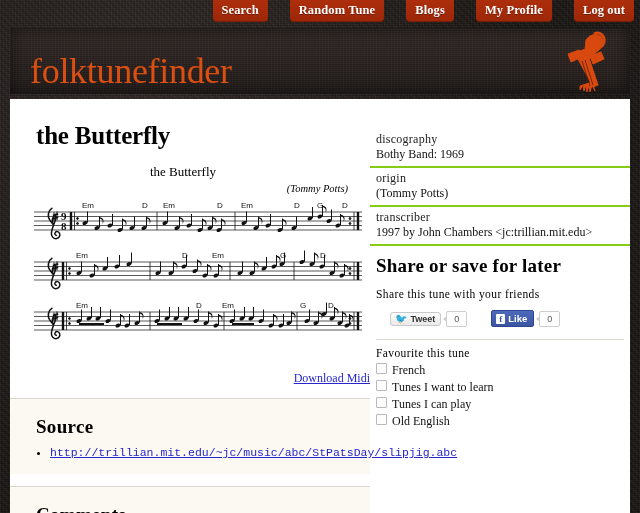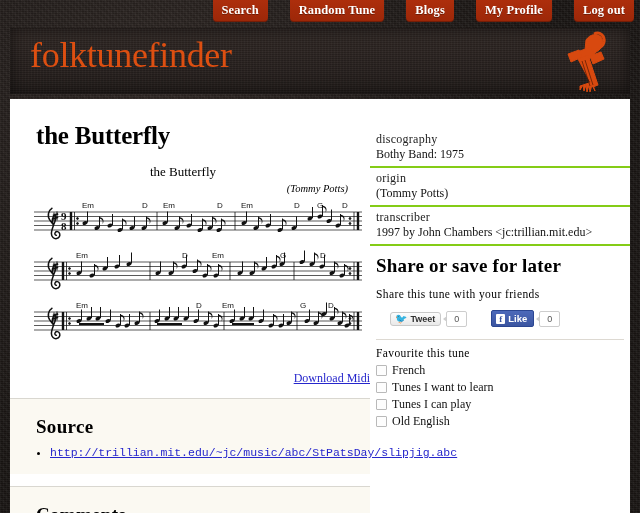--- a/index.html
+++ b/index.html
@@ -52,21 +52,21 @@
     left: 10px; top: 28px;
     width: 620px; height: 66px;
     background:
       repeating-linear-gradient(0deg, rgba(255,255,255,0.030) 0px, rgba(255,255,255,0.030) 1px, rgba(0,0,0,0.05) 1px, rgba(0,0,0,0.05) 2px),
       repeating-linear-gradient(90deg, rgba(255,255,255,0.020) 0px, rgba(255,255,255,0.020) 1px, rgba(0,0,0,0.05) 1px, rgba(0,0,0,0.05) 3px),
       linear-gradient(180deg, #302825 0%, #211b19 100%);
     box-shadow: inset 0 0 16px rgba(0,0,0,.55);
   }
   .logo {
     position: absolute;
-    left: 20px; top: 6px;
+    left: 20px; top: 22px;
     font-family: "Liberation Serif", serif;
     font-size: 36px;
     color: #dd4f11;
     letter-spacing: -0.3px;
   }
   .fiddle {
     position: absolute;
     right: 22px; top: 0px;
   }
 
@@ -196,21 +196,21 @@
   .count-bubble::before {
     content: "";
     position: absolute; left: -4px; top: 4px;
     width: 0; height: 0;
     border-top: 3px solid transparent;
     border-bottom: 3px solid transparent;
     border-right: 4px solid #cdcdcd;
   }
   .fav-rule { border-top: 1px solid #ddd9d2; margin: 12px 6px 0 6px; }
   .fav-head { font-size: 11.5px; margin: 7px 0 4px 6px; letter-spacing: .4px; }
-  .fav-item { display: flex; align-items: center; margin: 0 8px 2px 6px; }
+  .fav-item { display: flex; align-items: flex-start; margin: 0 8px 2px 6px; }
   .fav-box {
     width: 9px; height: 9px;
     border: 1px solid #b9b9b9;
     background: #fdfdfd;
     border-radius: 1px;
     margin-right: 5px;
     flex: none;
     cursor: pointer;
   }
   .fav-label { font-size: 12px; color: #111; }
@@ -488,21 +488,21 @@
 
       <div class="cream">
         <h2 class="sec-head">Comments</h2>
       </div>
     </section>
 
     <aside class="col-right">
       <div id="metalist">
           <div class="meta-block">
             <div class="meta-label">discography</div>
-            <div class="meta-value">Bothy Band: 1975</div>
+            <div class="meta-value">Bothy Band: 1969</div>
           </div>
           <div class="meta-block">
             <div class="meta-label">origin</div>
             <div class="meta-value">(Tommy Potts)</div>
           </div>
           <div class="meta-block">
             <div class="meta-label">transcriber</div>
             <div class="meta-value">1997 by John Chambers &lt;jc:trillian.mit.edu&gt;</div>
           </div>
         </div>

